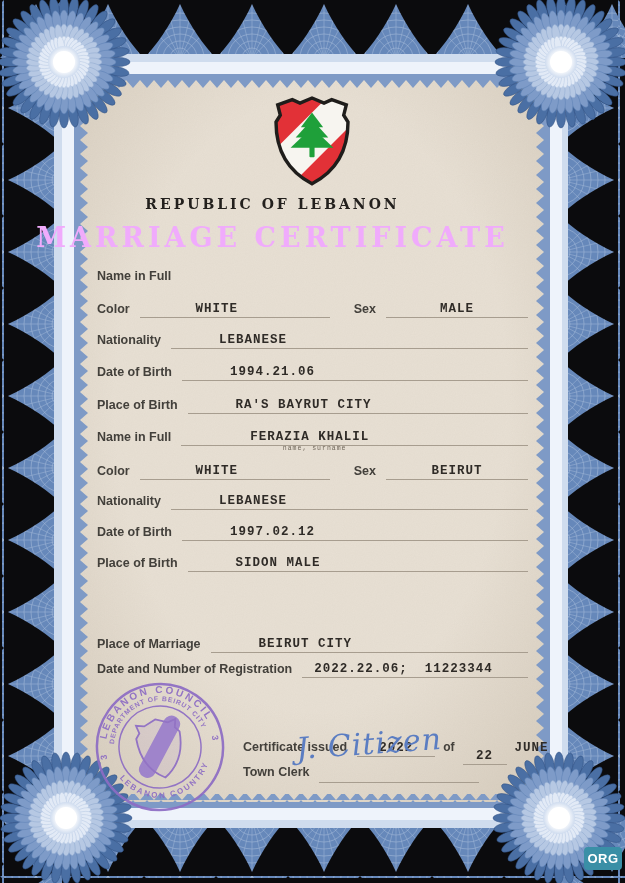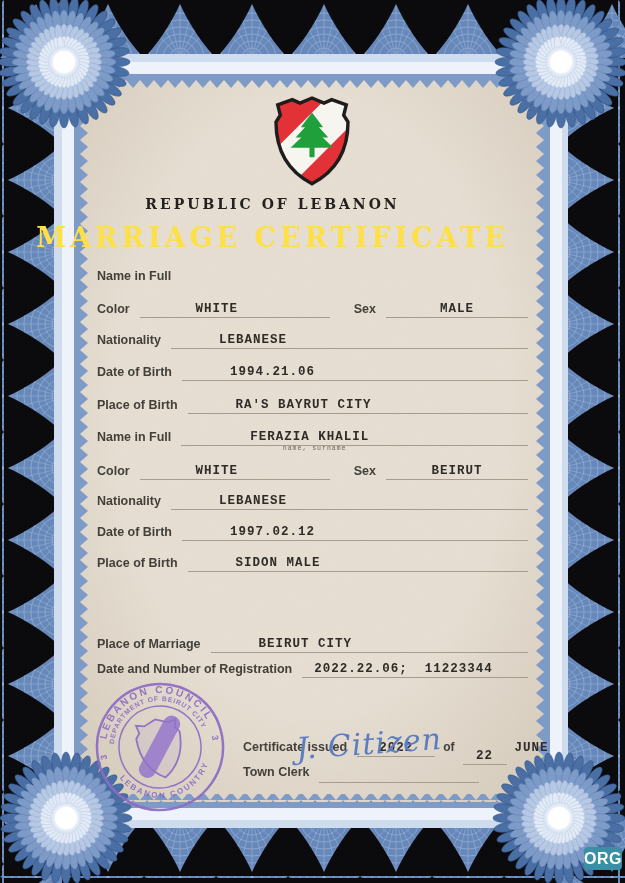--- a/index.html
+++ b/index.html
@@ -8,21 +8,21 @@
   .bg{position:absolute;left:0;top:0;z-index:0;}
   .content{position:absolute;left:0;top:0;width:625px;height:883px;z-index:2;}
 
   .emblem{position:absolute;left:269px;top:92px;}
 
   .country{position:absolute;left:0;right:80px;top:196px;text-align:center;
            font-family:"DejaVu Serif",serif;font-weight:700;font-size:14px;
            letter-spacing:3px;color:#23201d;}
   .title{position:absolute;left:0;right:80px;top:222px;text-align:center;
          font-family:"DejaVu Serif",serif;font-weight:700;font-size:27px;
-         letter-spacing:4px;color:#fde047;}
+         letter-spacing:4px;color:#f0abfc;}
 
   .row{position:absolute;left:97px;right:97px;display:flex;align-items:center;}
   .lbl{font-size:12.5px;font-weight:700;color:var(--label,#43403b);white-space:nowrap;
        margin-right:10px;line-height:17px;}
   .line{position:relative;flex:1;height:17px;border-bottom:1px solid var(--line,#a79d8f);}
   .val{position:absolute;left:0;right:0;bottom:1px;text-align:center;
        font-family:"Liberation Mono","DejaVu Sans Mono",monospace;font-weight:700;
        font-size:12.5px;letter-spacing:1px;color:var(--ink,#2f2b27);white-space:pre;}
   .val.left{text-align:left;padding-left:48px;}
   .val.shiftl{padding-right:90px;}
@@ -37,21 +37,21 @@
   .sigline{flex:0 0 160px;height:20px;border-bottom:1px solid var(--line,#a79d8f);}
 
   .signature{position:absolute;left:296px;top:726px;font-family:"DejaVu Serif",serif;
              font-style:italic;font-size:30px;color:var(--signature,#5b7dc2);
              transform:rotate(-4deg);letter-spacing:1px;z-index:4;}
 
   .stamp{position:absolute;left:92px;top:679px;transform:rotate(-10deg);opacity:.92;z-index:3;}
 
   .org-badge{position:absolute;left:584px;top:847px;width:38px;height:23px;z-index:5;
              background:var(--badge,#3a8fa6);border-radius:4px;color:#fff;font-weight:700;
-             font-size:16px;display:flex;align-items:center;justify-content:center;
+             font-size:13px;display:flex;align-items:center;justify-content:center;
              letter-spacing:.5px;}
 </style>
 </head>
 <body>
 
 <div class="stage">
 
   <svg class="bg" width="625" height="883" viewBox="0 0 625 883">
     <defs>
       <clipPath id="archClip">

